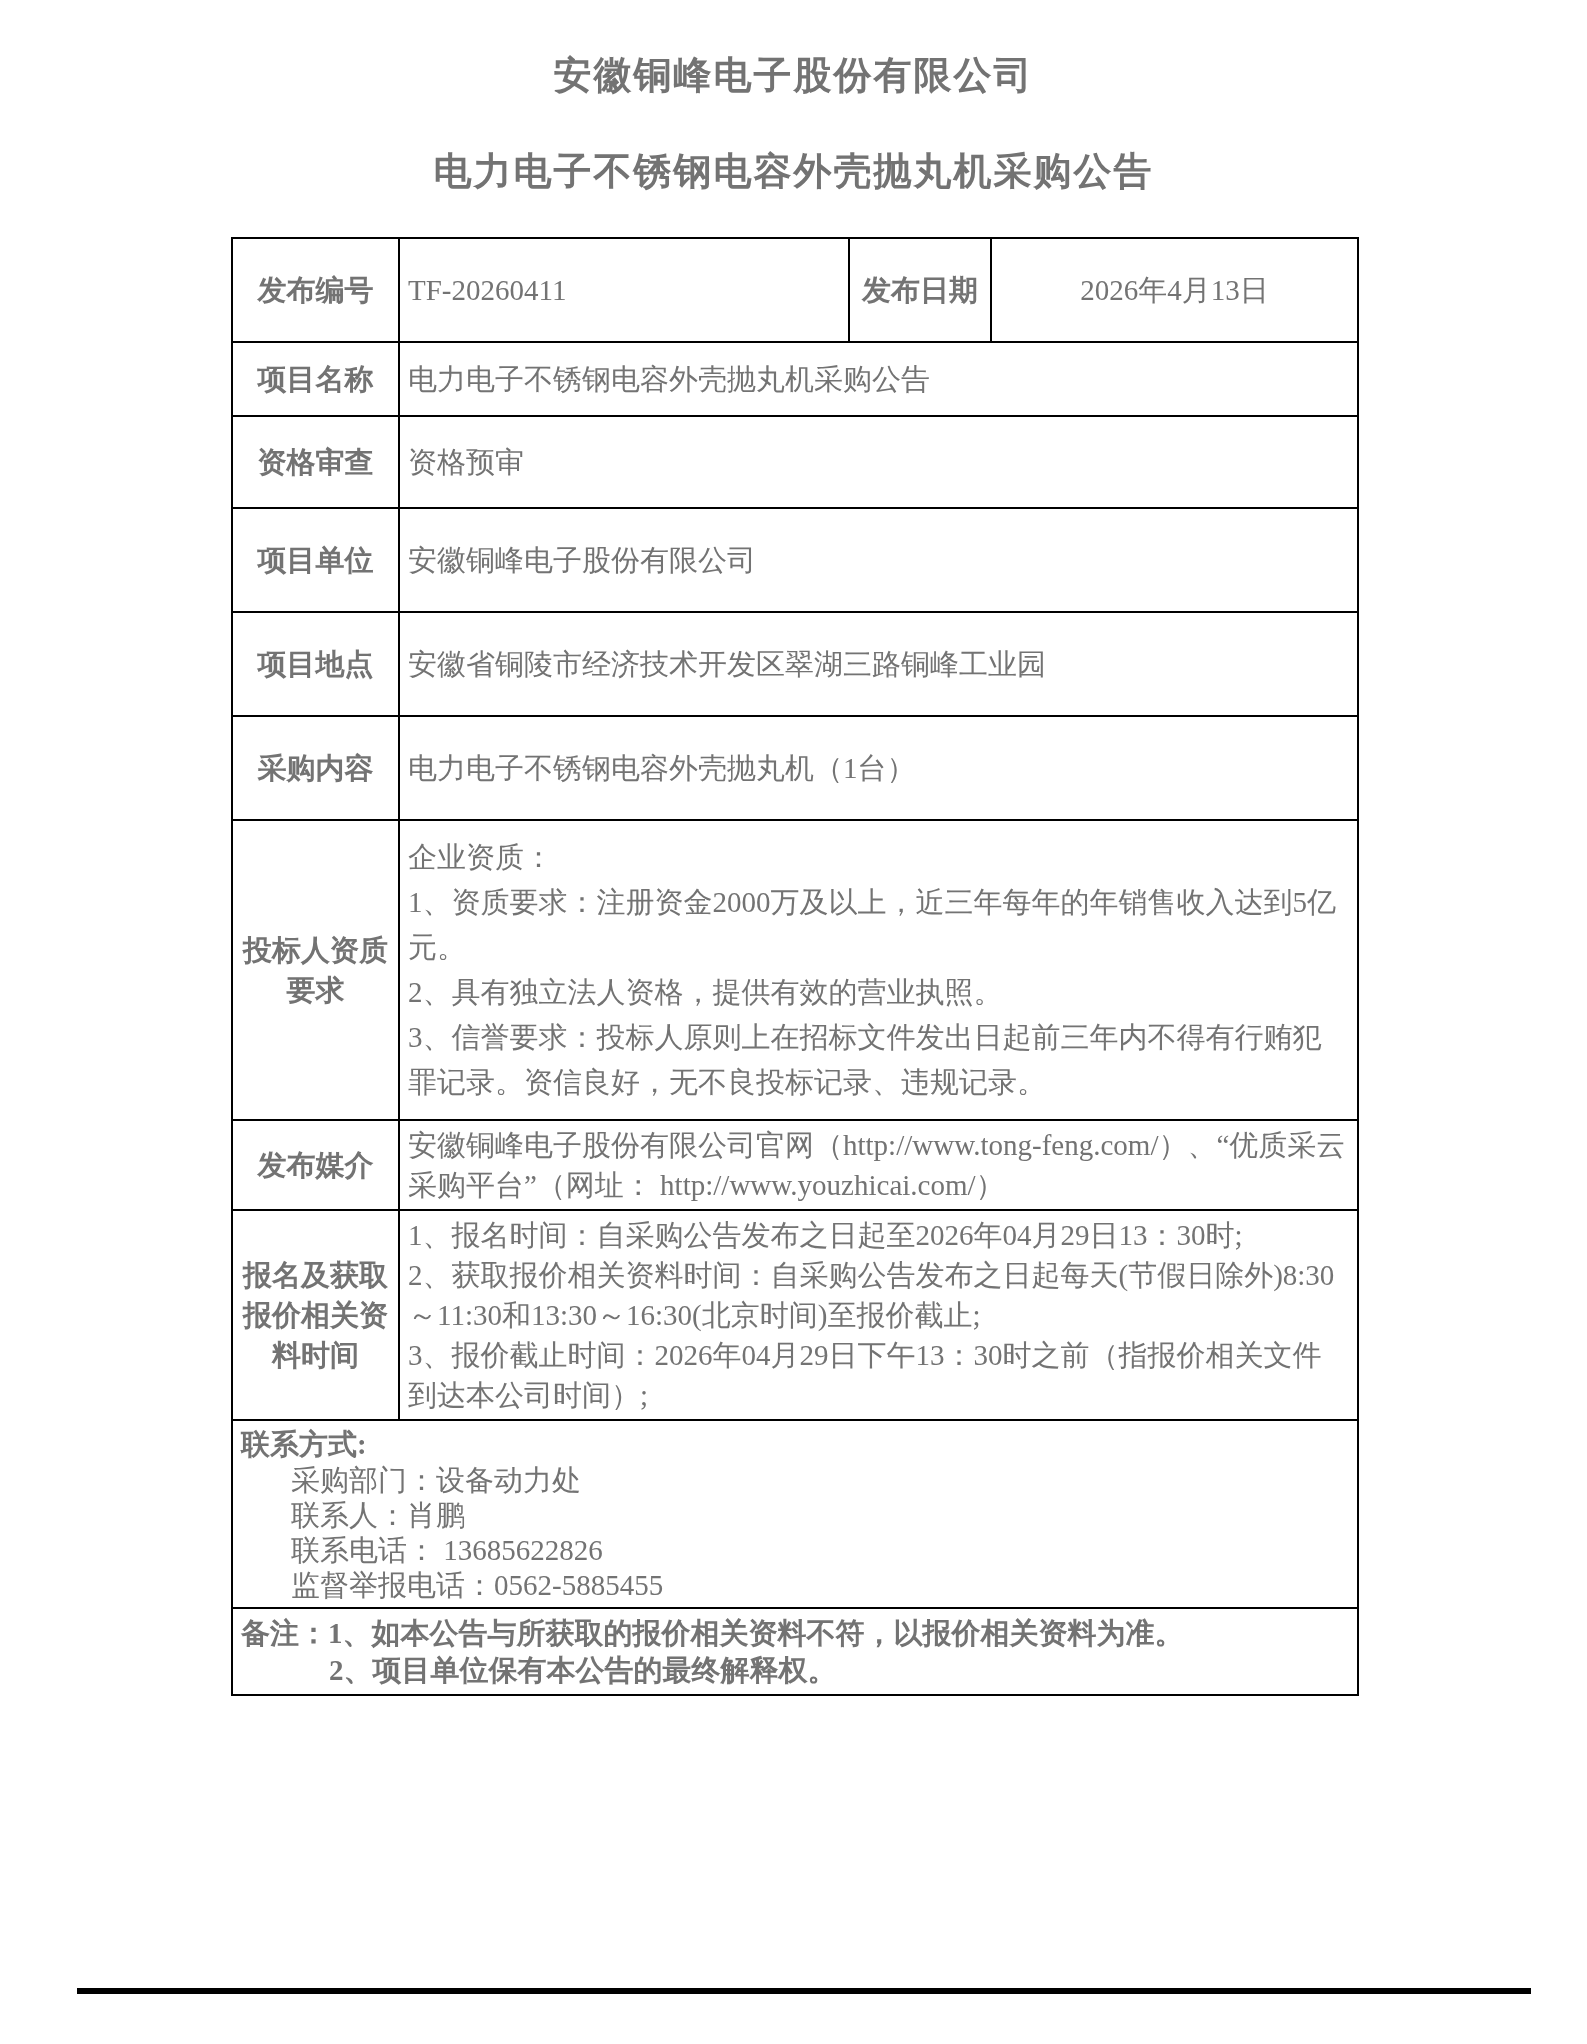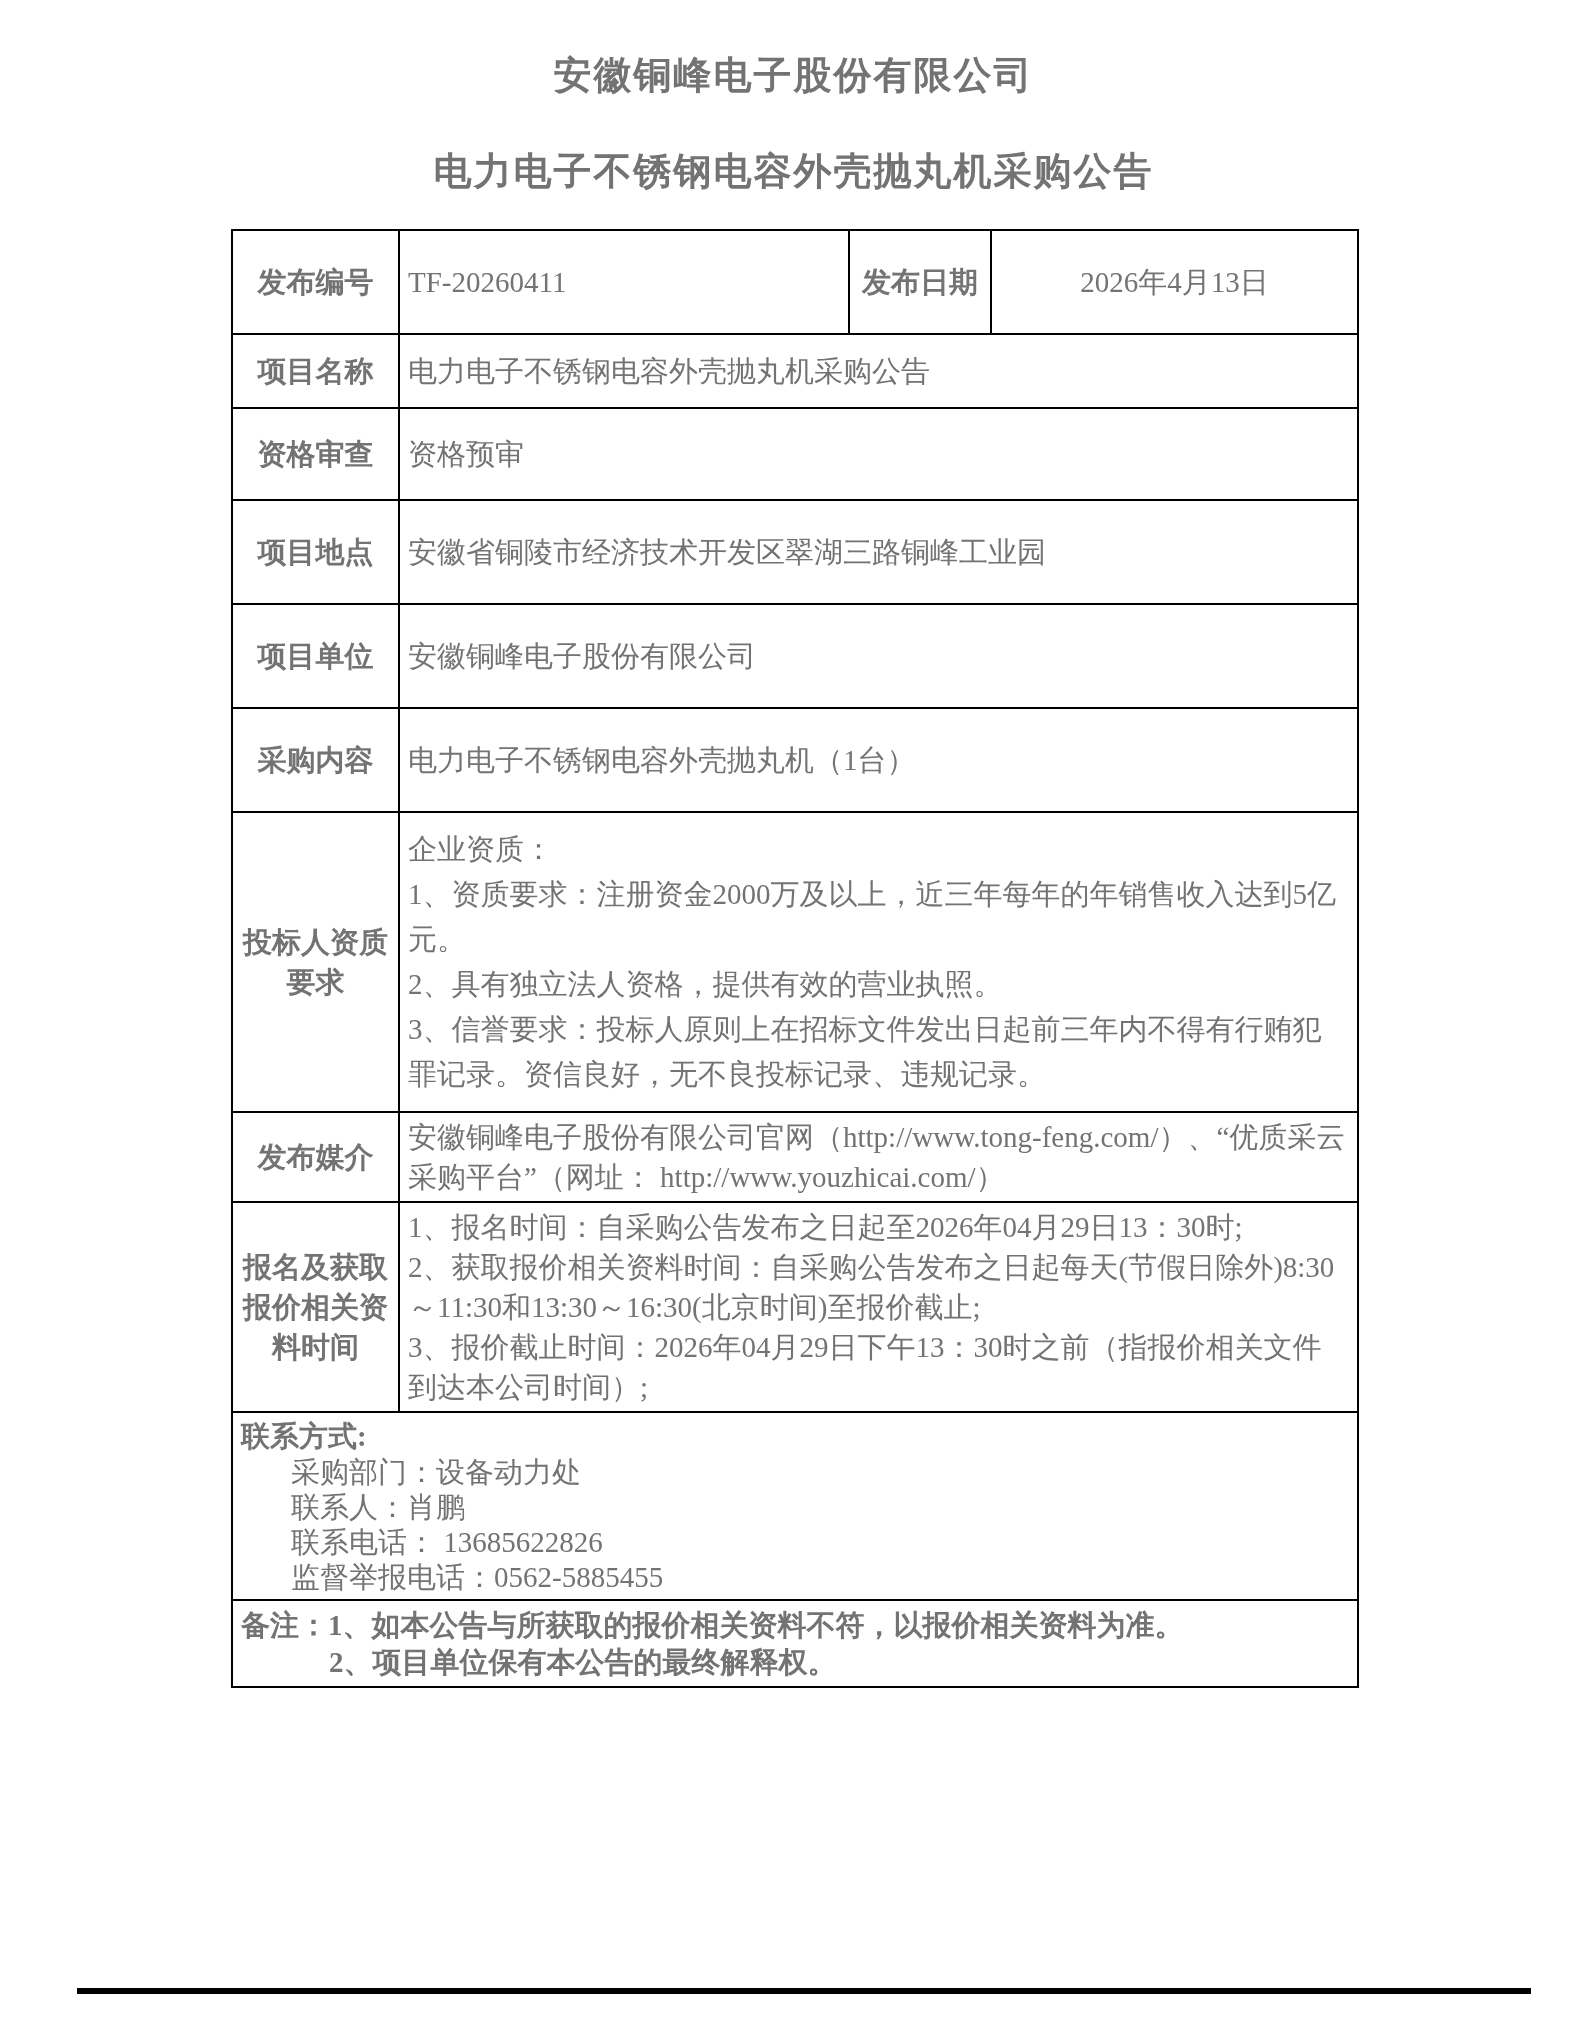--- a/index.html
+++ b/index.html
@@ -16,21 +16,21 @@
     text-align:center;
     font-family:"Liberation Sans", sans-serif;
     font-weight:bold;
     font-size:38px;
     letter-spacing:2px;
     white-space:nowrap;
   }
   .title-company{top:50px;}
   .title-subject{top:146px;}
   table.doc{
-    position:absolute;left:231px;top:229px;
+    position:absolute;left:231px;top:237px;
     width:1126px;
     border-collapse:collapse;
     table-layout:fixed;
     font-size:29px;
   }
   table.doc td{
     border:2px solid #000;
     padding:4px 8px;
     vertical-align:middle;
     overflow:hidden;
@@ -90,27 +90,27 @@
       <td class="lbl">项目名称</td>
       <td class="val" colspan="3">电力电子不锈钢电容外壳抛丸机采购公告</td>
     </tr>
 
     <tr style="height:92px">
       <td class="lbl">资格审查</td>
       <td class="val" colspan="3">资格预审</td>
     </tr>
 
     <tr style="height:104px">
-      <td class="lbl">项目地点</td>
-      <td class="val" colspan="3">安徽省铜陵市经济技术开发区翠湖三路铜峰工业园</td>
+      <td class="lbl">项目单位</td>
+      <td class="val" colspan="3">安徽铜峰电子股份有限公司</td>
     </tr>
 
     <tr style="height:104px">
-      <td class="lbl">项目单位</td>
-      <td class="val" colspan="3">安徽铜峰电子股份有限公司</td>
+      <td class="lbl">项目地点</td>
+      <td class="val" colspan="3">安徽省铜陵市经济技术开发区翠湖三路铜峰工业园</td>
     </tr>
 
     <tr style="height:104px">
       <td class="lbl">采购内容</td>
       <td class="val" colspan="3">电力电子不锈钢电容外壳抛丸机（1台）</td>
     </tr>
 
     <tr style="height:300px">
       <td class="lbl">投标人资质要求</td>
       <td class="val topalign" colspan="3">

